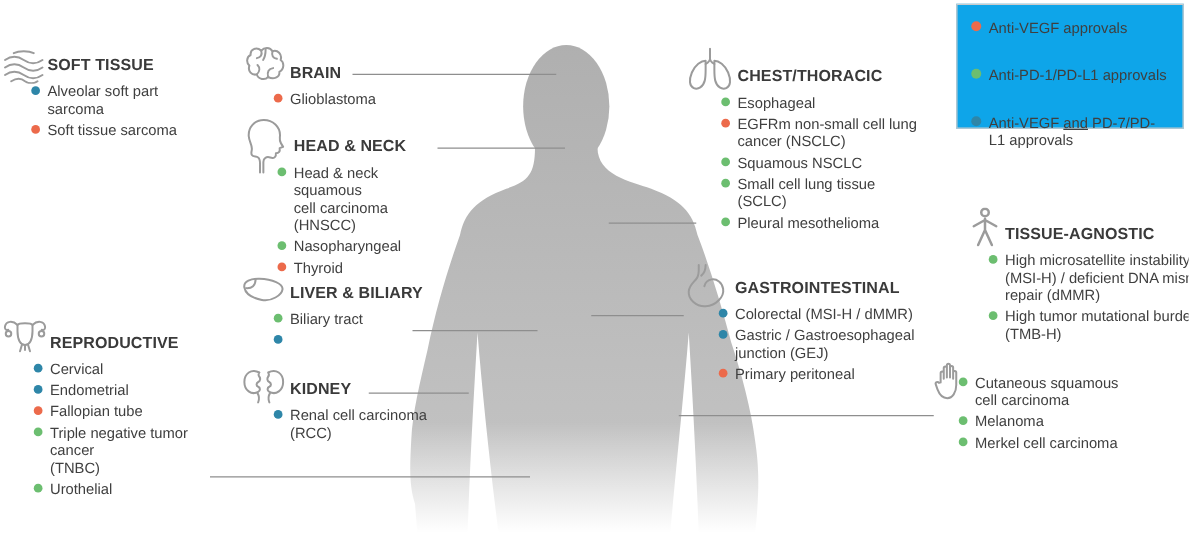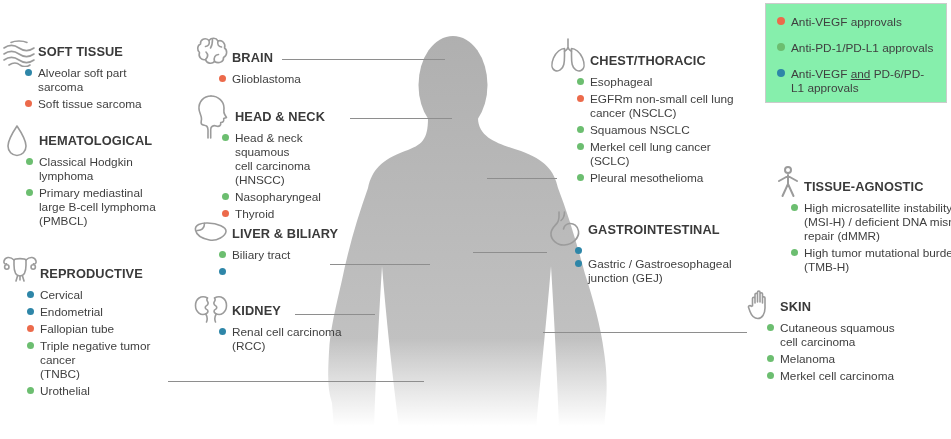--- a/index.html
+++ b/index.html
@@ -12,22 +12,22 @@
   .icon{position:absolute;left:0}
   svg.ic{stroke:#9B9B9B;fill:none;stroke-width:1.6;stroke-linecap:round;stroke-linejoin:round}
   .sec h2{margin:0 0 7px;font-size:12.8px;line-height:15px;font-weight:700;color:#3A3A3A;
           letter-spacing:.1px;white-space:nowrap}
   .items{list-style:none;margin:0;padding:0}
   .item{display:flex;gap:6px;margin:0 0 3px -13px;font-size:11.8px;line-height:14px;
         color:#3F3F3F}
   .item .lbl{white-space:pre-line}
   .dot{flex:none;width:7px;height:7px;border-radius:50%;margin-top:3px;background:#999}
   .legend{position:absolute;left:765px;top:3px;width:182px;height:100px;z-index:2;
-          border:1px solid #CBCBCB;background:#86efac;padding:11px 11px;display:flex;
-          flex-direction:column;gap:12px}
+          border:1px solid #CBCBCB;background:#0ea5e9;padding:11px 11px;display:flex;
+          flex-direction:column;gap:24px}
   .legend .item{margin:0}
   .legend .dot{width:8px;height:8px;margin-top:2px}
   .u{text-decoration:underline}
 </style>
 </head>
 <body>
 
 <div class="canvas">
 
   <svg class="body-svg" width="292" height="402" viewBox="0 0 292 402" aria-hidden="true">
@@ -67,21 +67,21 @@
     <div class="item">
       <span class="dot" style="background: rgb(236, 106, 75);"></span>
       <span class="lbl">Anti-VEGF approvals</span>
     </div>
     <div class="item">
       <span class="dot" style="background: rgb(108, 190, 112);"></span>
       <span class="lbl">Anti-PD-1/PD-L1 approvals</span>
     </div>
     <div class="item">
       <span class="dot" style="background: rgb(46, 134, 168);"></span>
-      <span class="lbl"><span>Anti-VEGF</span> <span class="u">and</span> <span>PD-6/PD-L1 approvals</span></span>
+      <span class="lbl"><span>Anti-VEGF</span> <span class="u">and</span> <span>PD-7/PD-L1 approvals</span></span>
     </div>
   </div>
 
   <section class="sec" style="left:2px;top:44px;width:155px;padding-left:36px">
     <span class="icon" style="top:-4px">
       <svg class="ic" width="34" height="27" viewBox="0 0 34 27">
         <path d="M9 2.5 C13 0.5 21 0.5 25 2.5"></path>
         <path d="M2 8 C7 4.5 12 4.5 17 8 C22 11.5 27 11.5 32 8"></path>
         <path d="M2 14 C7 10.5 12 10.5 17 14 C22 17.5 27 17.5 32 14"></path>
         <path d="M2 20 C7 16.5 12 16.5 17 20 C22 23.5 27 23.5 32 20"></path>
@@ -95,41 +95,20 @@
           <span class="lbl">Alveolar soft part
 sarcoma</span>
         </li>
       <li class="item">
           <span class="dot" style="background: rgb(236, 106, 75);"></span>
           <span class="lbl">Soft tissue sarcoma</span>
         </li>
     </ul>
   </section>
 
-  <section class="sec" style="left:2px;top:133px;width:160px;padding-left:37px">
-    <span class="icon" style="top:-8px;left:4px">
-      <svg class="ic" width="22" height="32" viewBox="0 0 22 32">
-        <path d="M11 1 C11 1 2 14.5 2 21 C2 26.5 6 30.5 11 30.5 C16 30.5 20 26.5 20 21 C20 14.5 11 1 11 1 Z"></path>
-      </svg>
-    </span>
-    <h2>HEMATOLOGICAL</h2>
-    <ul class="items">
-      <li class="item">
-          <span class="dot" style="background: rgb(108, 190, 112);"></span>
-          <span class="lbl">Classical Hodgkin
-lymphoma</span>
-        </li>
-      <li class="item">
-          <span class="dot" style="background: rgb(108, 190, 112);"></span>
-          <span class="lbl">Primary mediastinal
-large B-cell lymphoma
-(PMBCL)</span>
-        </li>
-    </ul>
-  </section>
 
   <section class="sec" style="left:2px;top:266px;width:185px;padding-left:38px">
     <span class="icon" style="top:-11px">
       <svg class="ic" width="36" height="30" viewBox="0 0 36 30">
         <path d="M12 5 C13 3.2 23 3.2 24 5 L24 10 C24 17 21.5 21 18 21 C14.5 21 12 17 12 10 Z"></path>
         <path d="M12 5 C8 1 3 2 2 6 C1.4 8.2 3 9.6 4.6 8.8"></path>
         <circle cx="4.8" cy="12" r="2.2"></circle>
         <path d="M24 5 C28 1 33 2 34 6 C34.6 8.2 33 9.6 31.4 8.8"></path>
         <circle cx="31.2" cy="12" r="2.2"></circle>
         <path d="M15.5 21 L14 26 M20.5 21 L22 26 M18 21 L18 25"></path>
@@ -259,46 +238,51 @@
           <span class="dot" style="background: rgb(236, 106, 75);"></span>
           <span class="lbl">EGFRm non-small cell lung
 cancer (NSCLC)</span>
         </li>
       <li class="item">
           <span class="dot" style="background: rgb(108, 190, 112);"></span>
           <span class="lbl">Squamous NSCLC</span>
         </li>
       <li class="item">
           <span class="dot" style="background: rgb(108, 190, 112);"></span>
-          <span class="lbl">Merkel cell lung cancer
+          <span class="lbl">Small cell lung tissue
 (SCLC)</span>
         </li>
       <li class="item">
           <span class="dot" style="background: rgb(108, 190, 112);"></span>
           <span class="lbl">Pleural mesothelioma</span>
         </li>
     </ul>
   </section>
 
   <section class="sec" style="left:548px;top:222px;width:200px;padding-left:40px">
     <span class="icon" style="top:-11px">
       <svg class="ic" width="33" height="36" viewBox="0 0 33 36">
         <path d="M11 1 C11 5 11.5 8.5 9.5 11.5 C7.5 14.5 3.5 17 3 22 C2.4 28.5 9 34.5 16.5 34 C25 33.4 31.5 26.5 30.5 20 C29.7 15 25.5 12 21.5 12.5 C18 13 16 15.5 15.5 18"></path>
         <path d="M16.5 1 C16.5 4.5 15.5 7.5 13 9.5"></path>
       </svg>
     </span>
     <h2>GASTROINTESTINAL</h2>
     <ul class="items">
       <li class="item">
           <span class="dot" style="background: rgb(46, 134, 168);"></span>
+          <span class="lbl">Colorectal (MSI-H / dMMR)</span>
         </li>
       <li class="item">
           <span class="dot" style="background: rgb(46, 134, 168);"></span>
           <span class="lbl">Gastric / Gastroesophageal
 junction (GEJ)</span>
+        </li>
+      <li class="item">
+          <span class="dot" style="background: rgb(236, 106, 75);"></span>
+          <span class="lbl">Primary peritoneal</span>
         </li>
     </ul>
   </section>
 
   <section class="sec" style="left:775px;top:179px;width:206px;padding-left:29px">
     <span class="icon" style="top:-13px">
       <svg class="ic" width="26" height="32" viewBox="0 0 26 32" style="stroke-width:2">
         <circle cx="13" cy="4" r="3"></circle>
         <path d="M13 9 L13 18 M13 10 L4 15 M13 10 L22 15 M13 18 L7.5 30 M13 18 L18.5 30"></path>
       </svg>
@@ -318,21 +302,20 @@
         </li>
     </ul>
   </section>
 
   <section class="sec" style="left:747px;top:299px;width:170px;padding-left:33px">
     <span class="icon" style="top:-10px">
       <svg class="ic" width="25" height="31" viewBox="0 0 25 31">
         <path d="M5.5 17 L5.5 9.5 C5.5 7.8 8 7.8 8 9.5 L8 14 L8 5.5 C8 3.8 10.5 3.8 10.5 5.5 L10.5 13 L10.5 3.2 C10.5 1.5 13 1.5 13 3.2 L13 13 L13 5 C13 3.3 15.5 3.3 15.5 5 L15.5 14 L15.5 9 C15.5 7.3 18 7.3 18 9 L18 19 C18 25 15 29.5 10.8 29.5 C7 29.5 4.5 26.5 3 22.5 L1.6 18.5 C1 16.8 3.2 15.8 4.2 17.3"></path>
       </svg>
     </span>
-    <h2>SKIN</h2>
     <ul class="items">
       <li class="item">
           <span class="dot" style="background: rgb(108, 190, 112);"></span>
           <span class="lbl">Cutaneous squamous
 cell carcinoma</span>
         </li>
       <li class="item">
           <span class="dot" style="background: rgb(108, 190, 112);"></span>
           <span class="lbl">Melanoma</span>
         </li>

